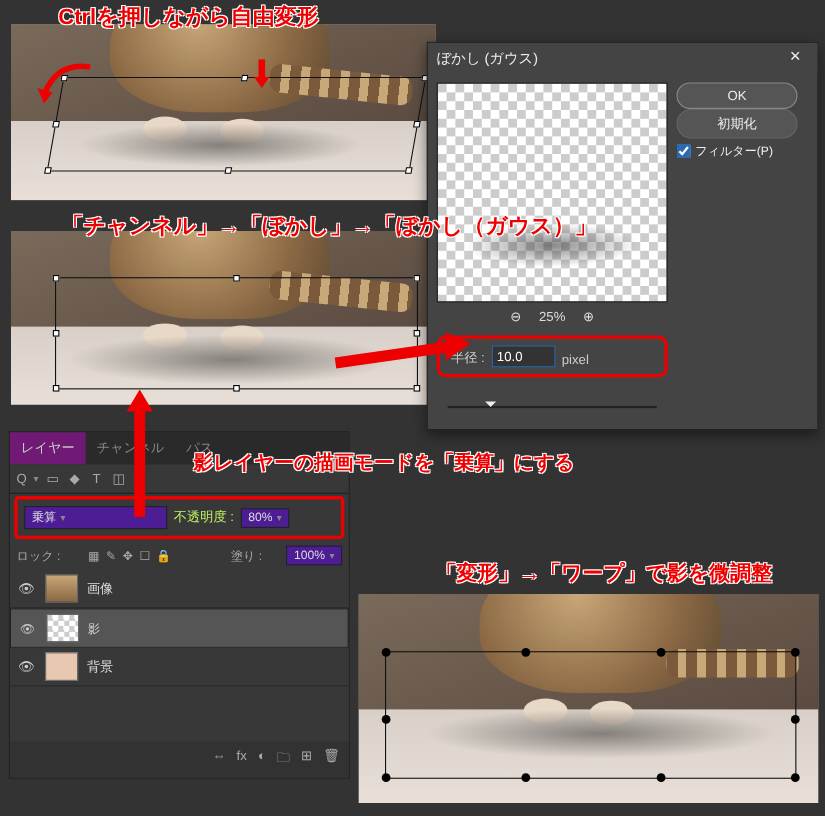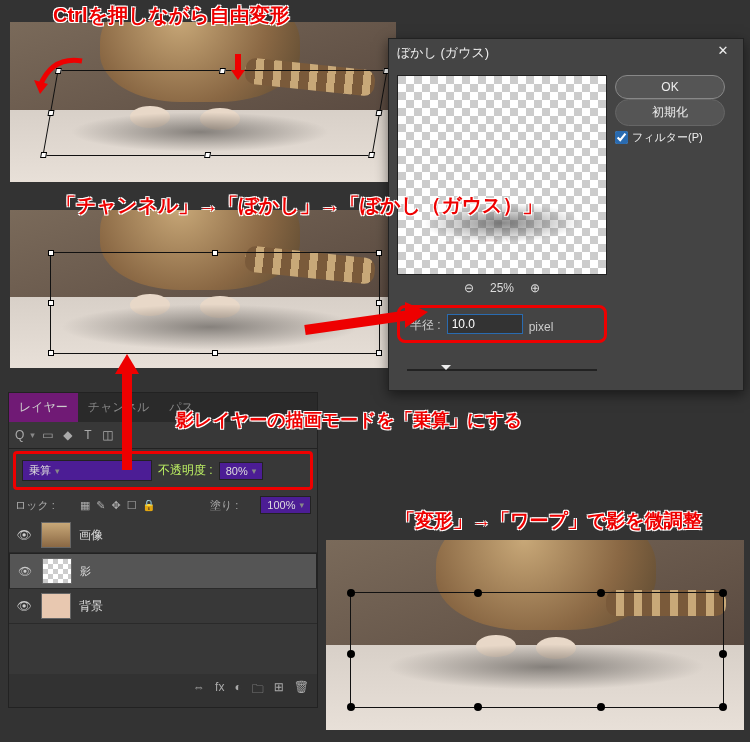--- a/index.html
+++ b/index.html
@@ -30,21 +30,21 @@
   .dlg-title { display:flex; justify-content:space-between; align-items:center; padding:4px 8px; background:#444; color:#eee; font-size:13px; }
   .dlg-close { width:24px; height:20px; text-align:center; cursor:pointer; }
   .dlg-body { display:flex; padding:8px; gap:8px; }
   .dlg-preview { width:210px; background:#444; }
   .checker { width:100%; height:200px; background: repeating-conic-gradient(#fff 0 25%, #ccc 0 50%) 0 0/16px 16px; position:relative; border:1px solid #222;}
   .shadow-prev { position:absolute; left:12%; top:64%; width:76%; height:20%; background: radial-gradient(ellipse, rgba(60,60,60,0.6), transparent 70%); transform:skewX(-10deg); }
   .zoom-row { display:flex; justify-content:center; align-items:center; gap:12px; padding:6px 0; color:#ddd; }
   .zoom-btn { width:18px; text-align:center; cursor:pointer; }
   .radius-row { display:flex; align-items:flex-end; gap:6px; padding:6px 10px; border:3px solid #e00; border-radius:8px; margin:4px 0 21px;}
   .radius-row .label { color:#ccc; }
-  .radius-input { width:76px; padding:2px 4px; border:1px solid #2a6bb0; background:#333; color:#fff; text-align:left; font-size:12px;}
+  .radius-input { width:58px; padding:2px 4px; border:1px solid #2a6bb0; background:#333; color:#fff; text-align:left; font-size:12px;}
   .slider { position:relative; height:12px; margin:0 10px 6px;}
   .slider::before{content:"";position:absolute;left:0;right:0;top:5px;height:2px;background:#222;}
   .slider-thumb{position:absolute;top:1px;left:18%;width:0;height:0;border:5px solid transparent;border-top-color:#eee;}
   .dlg-side { width:110px; display:flex; flex-direction:column; gap:0; align-items:stretch; }
   .btn { background:#555; border:1px solid #666; border-radius:14px; padding:4px 6px; text-align:center; color:#eee; cursor:pointer; font-size:12px;}
   .btn.primary { border-color:#888; }
   .chk { display:flex; align-items:center; gap:4px; color:#eee; font-size:11px; margin-top:4px;}
   .chk input{ accent-color:#2a6bb0; }
 
   

